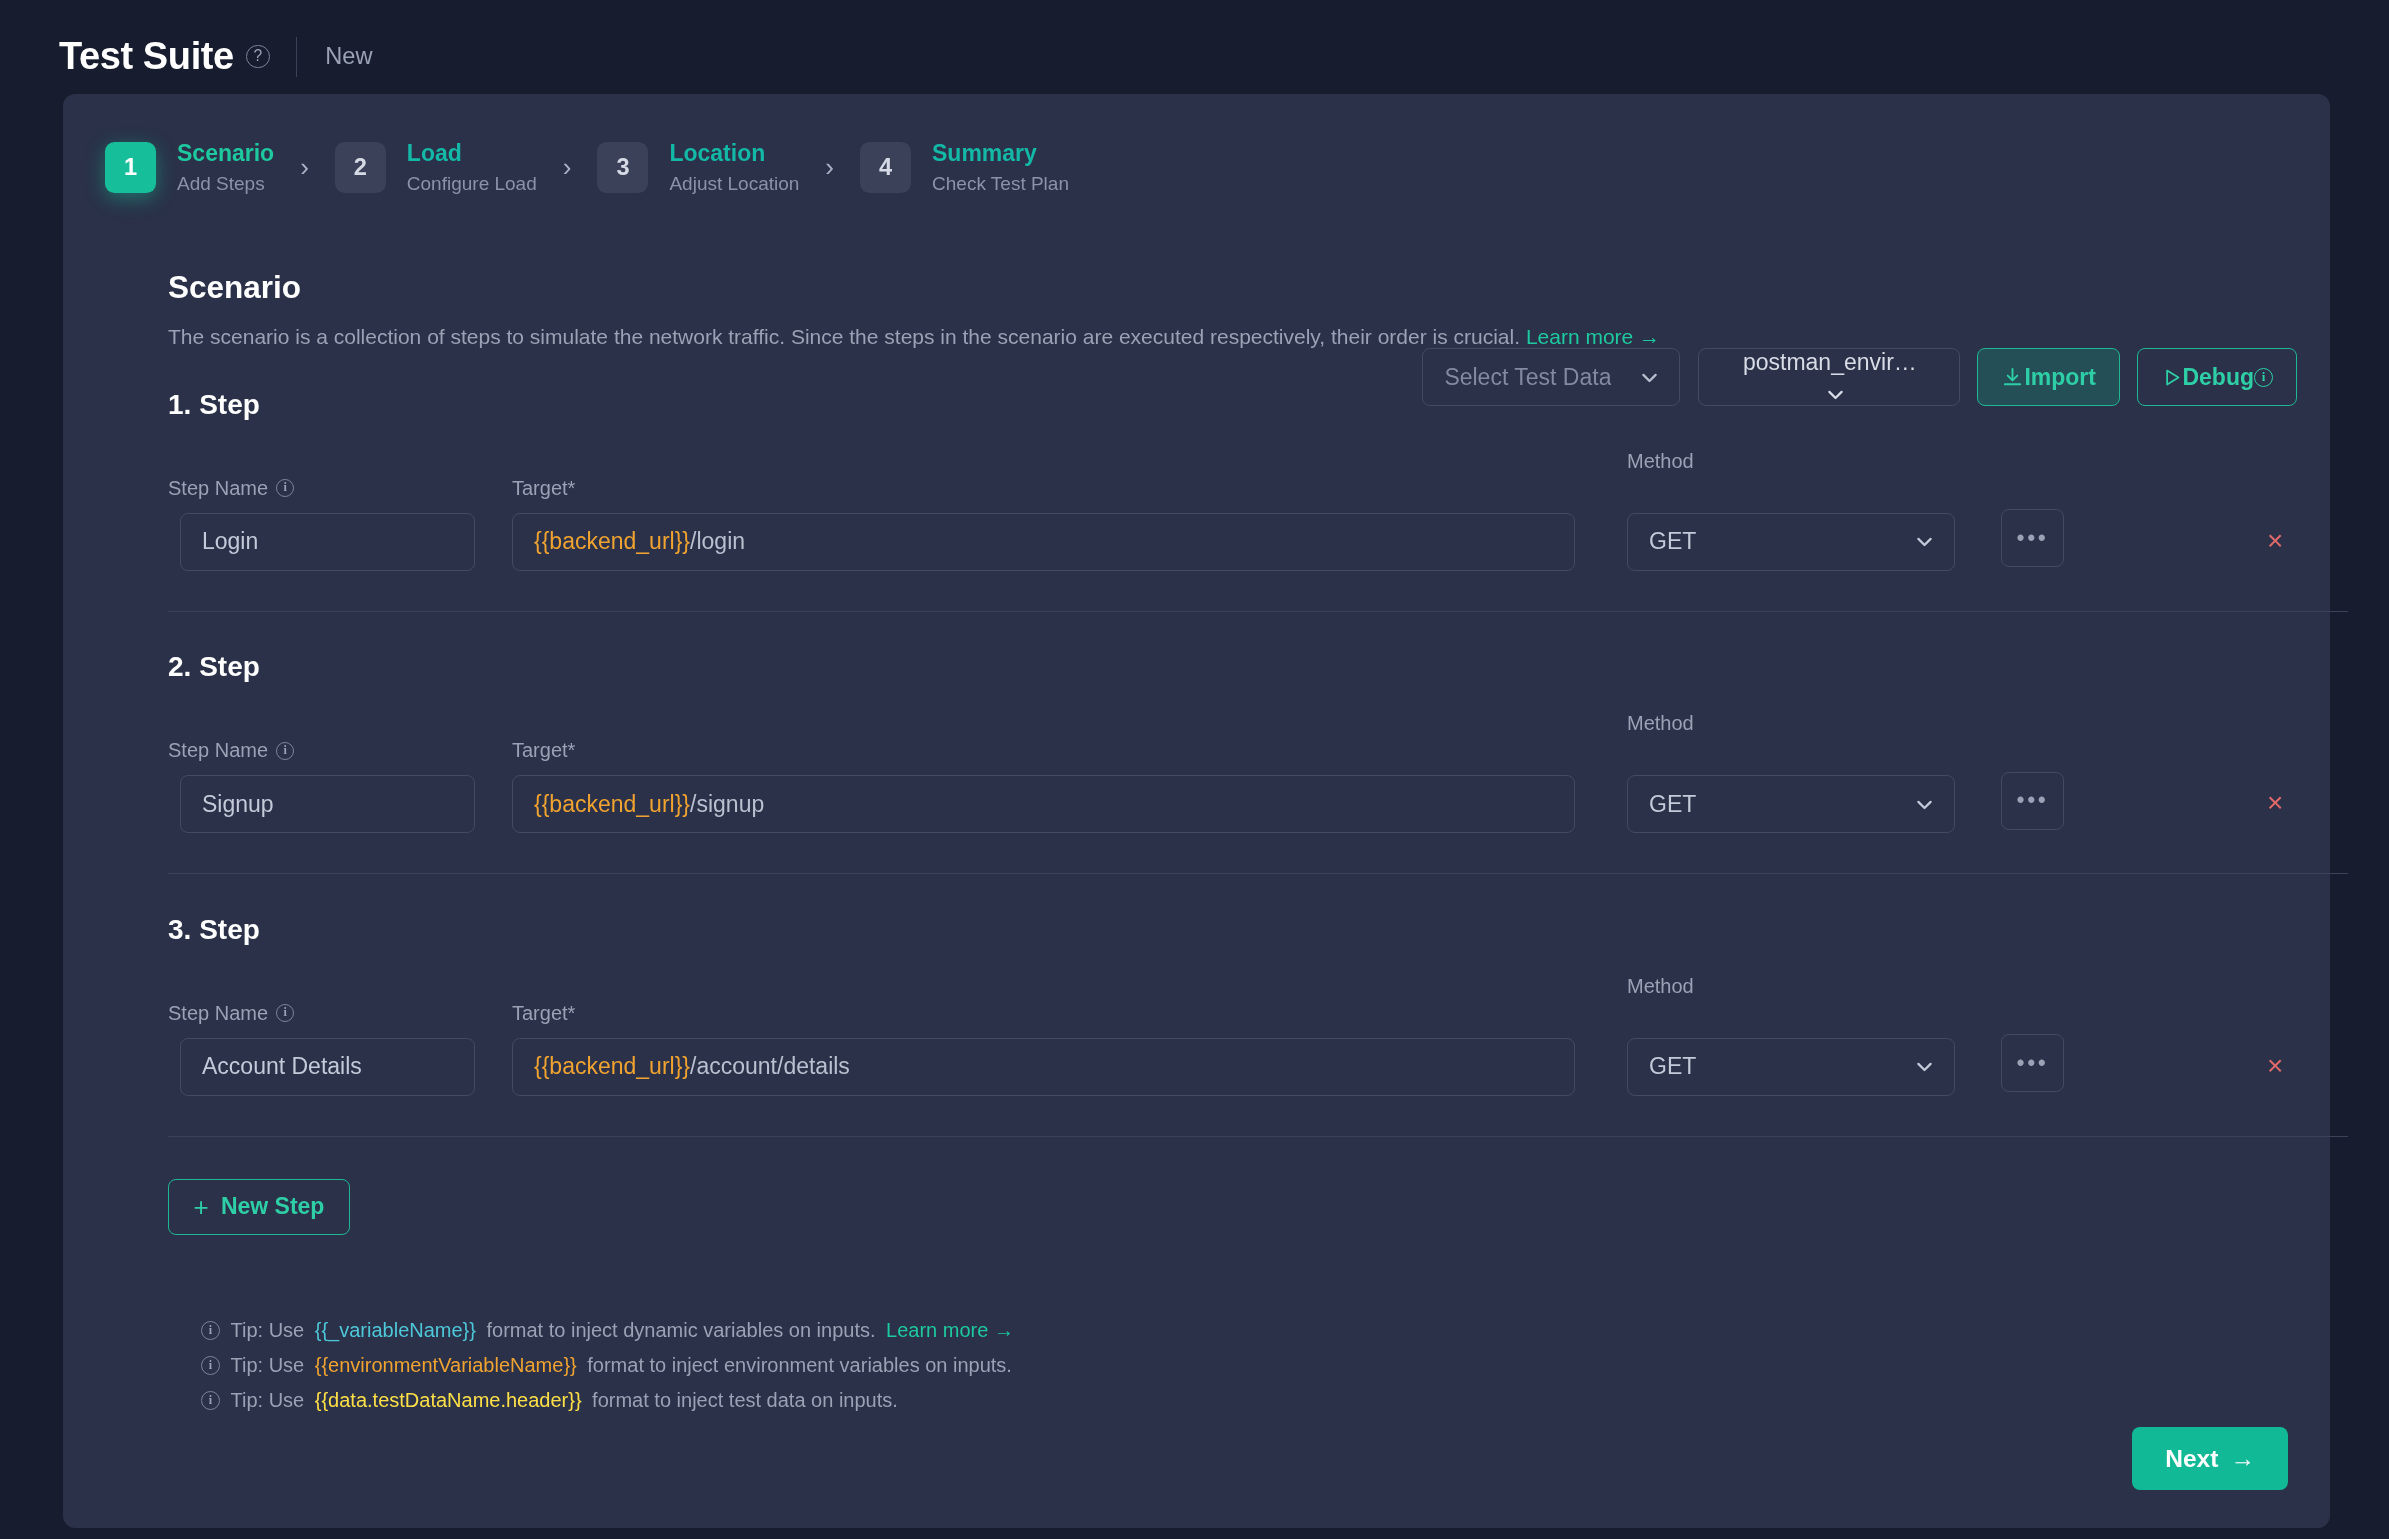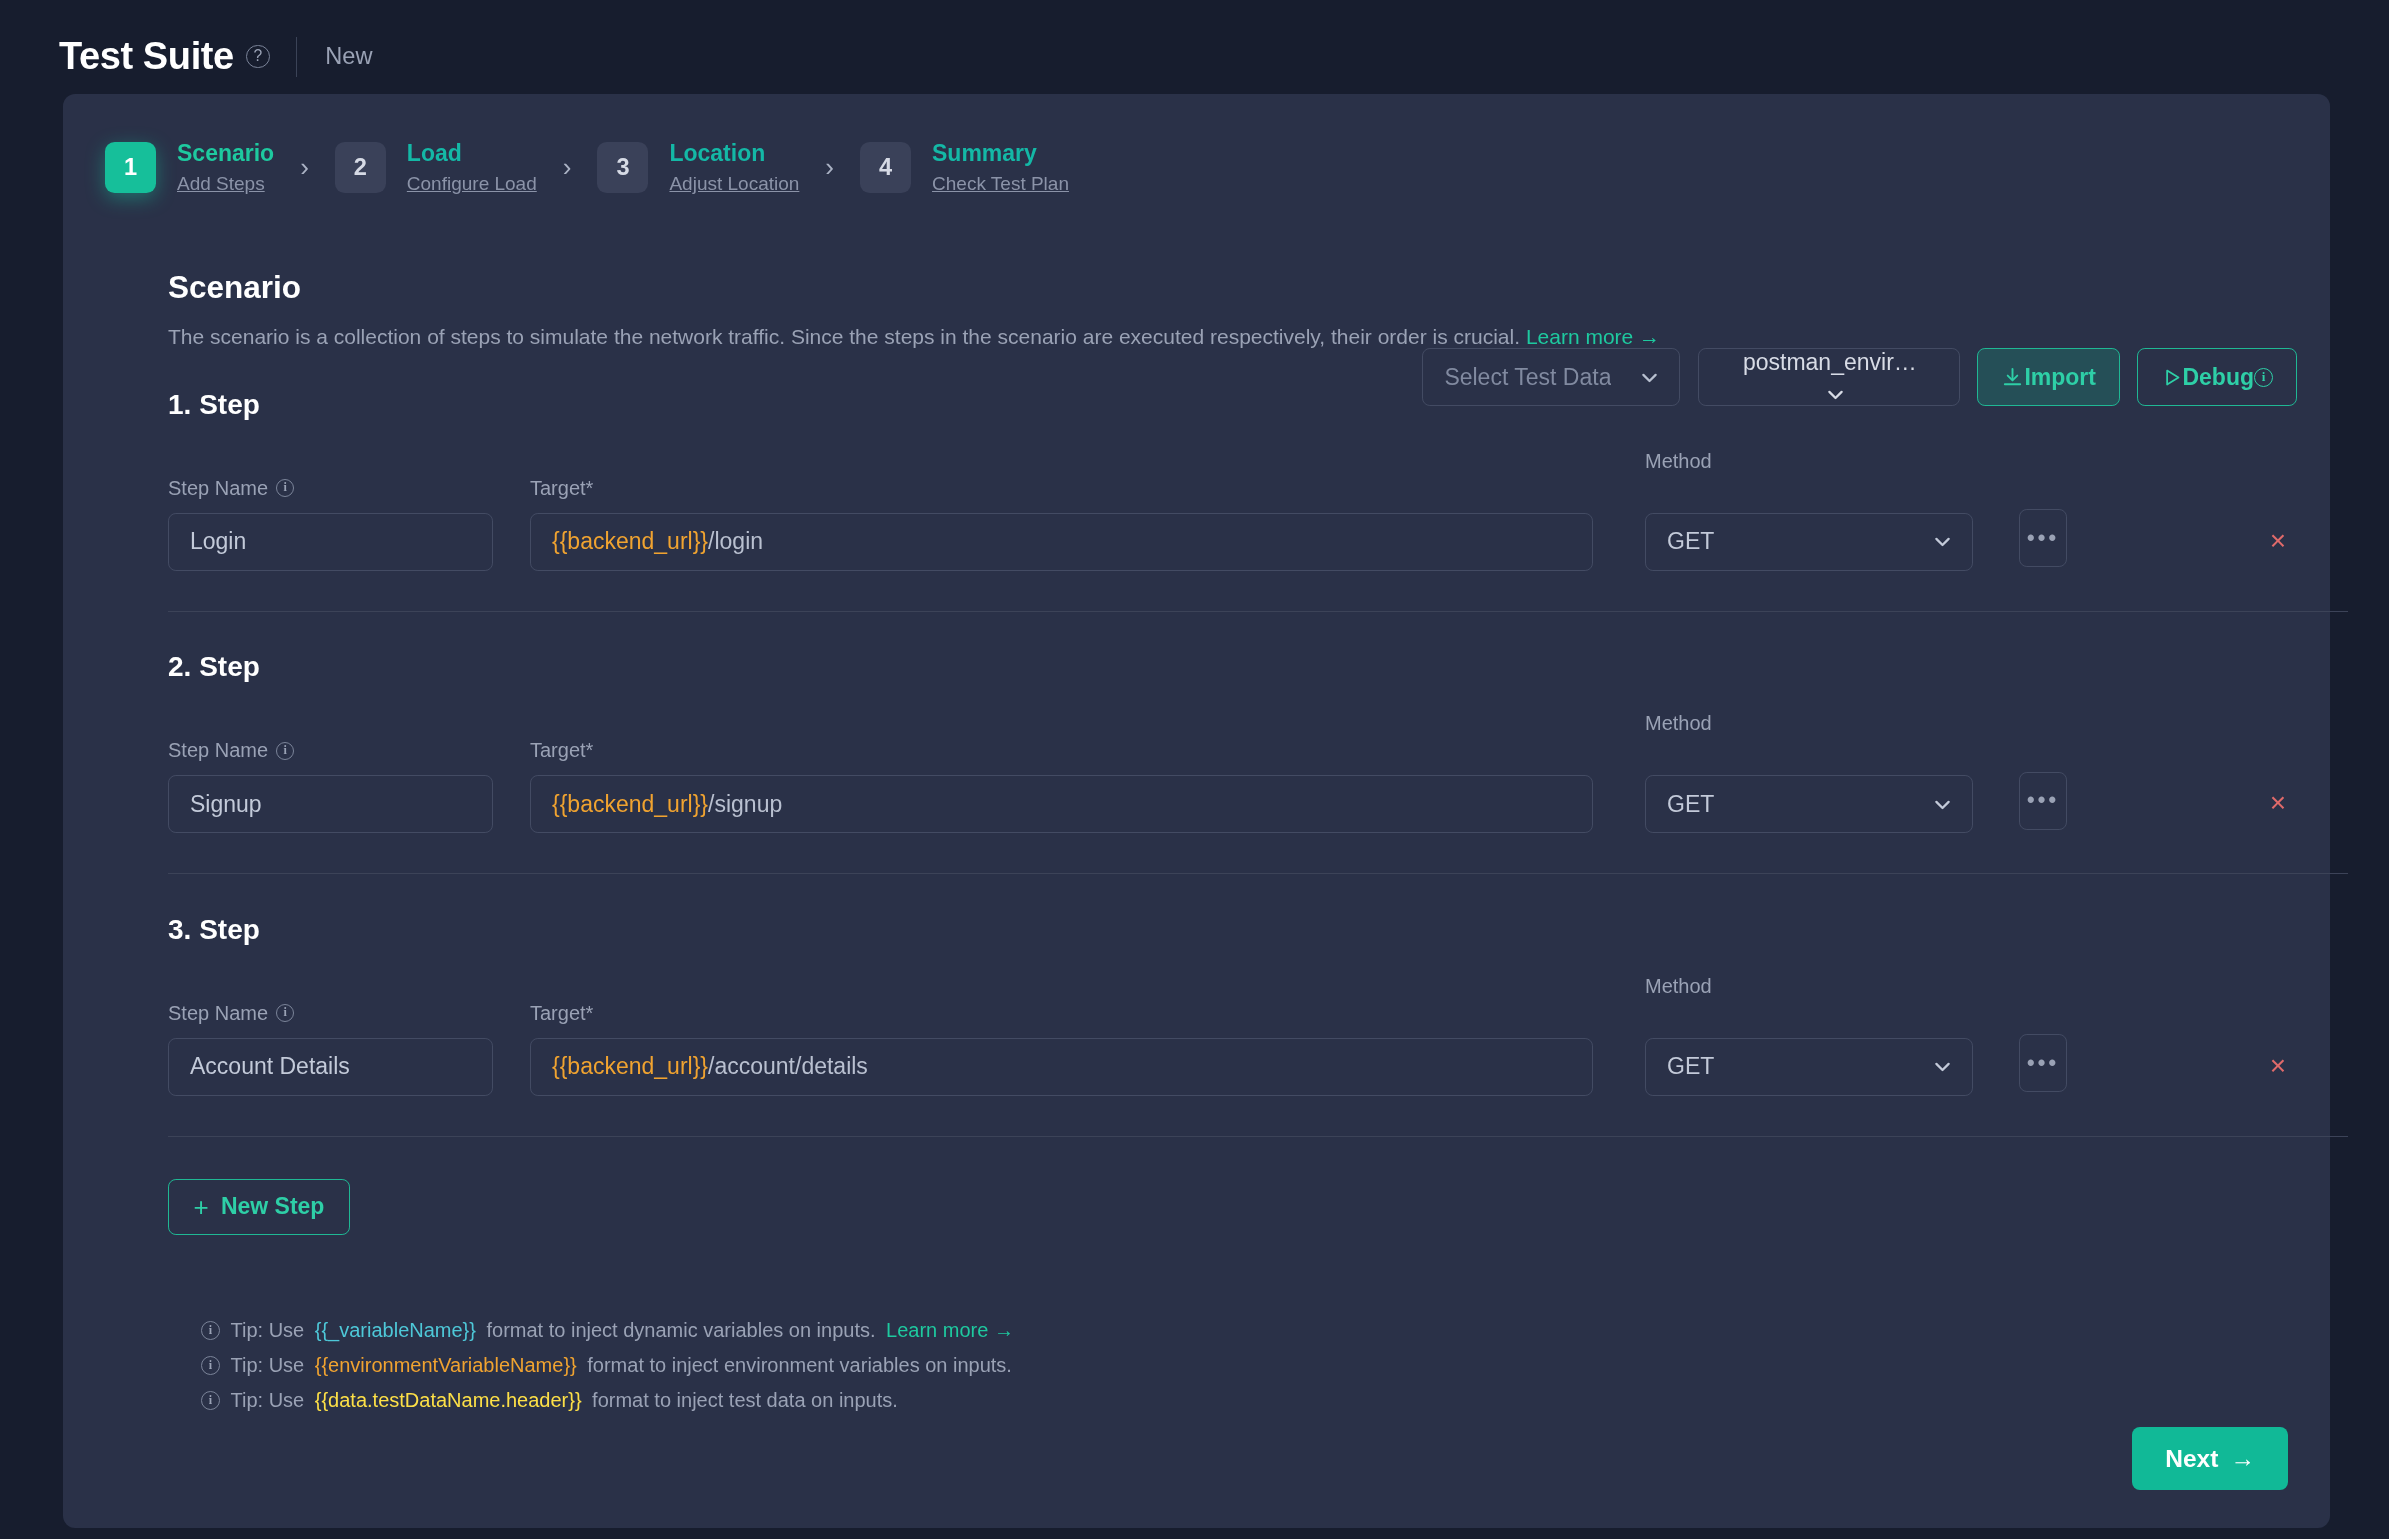--- a/index.html
+++ b/index.html
@@ -85,21 +85,20 @@
     font-weight: 700;
     color: #14b8a6;
     white-space: nowrap;
   }
   .step-title.active { color: #1ec99f; }
   .step-desc {
     font-size: 19px;
     color: #8b93a8;
     margin-top: 4.4px;
     white-space: nowrap;
-    text-decoration: underline;
   }
   .step-sep {
     margin: 0 26px;
     color: #aab2c4;
     font-size: 26px;
     line-height: 1;
     font-weight: 400;
   }
 
   
@@ -218,21 +217,21 @@
     border: 0.9px solid #434b63;
     border-radius: 7.9px;
     background: transparent;
     display: flex; align-items: center;
     padding: 0 21px;
     font-size: 23px;
     color: #c3cad9;
     white-space: nowrap;
     overflow: hidden;
   }
-  .input.name { width: 325px; }
+  .input.name { width: 295px; margin-left: 12px; }
   .input.target { width: 1063px; }
   .var-orange { color: #f0a330; }
   .target-path { color: #b9c0d0; }
 
   .field.method { margin-left: 48px; }
   .input.method-select {
     width: 328px;
     justify-content: space-between;
     padding-right: 19px;
     margin-top: 27px;

